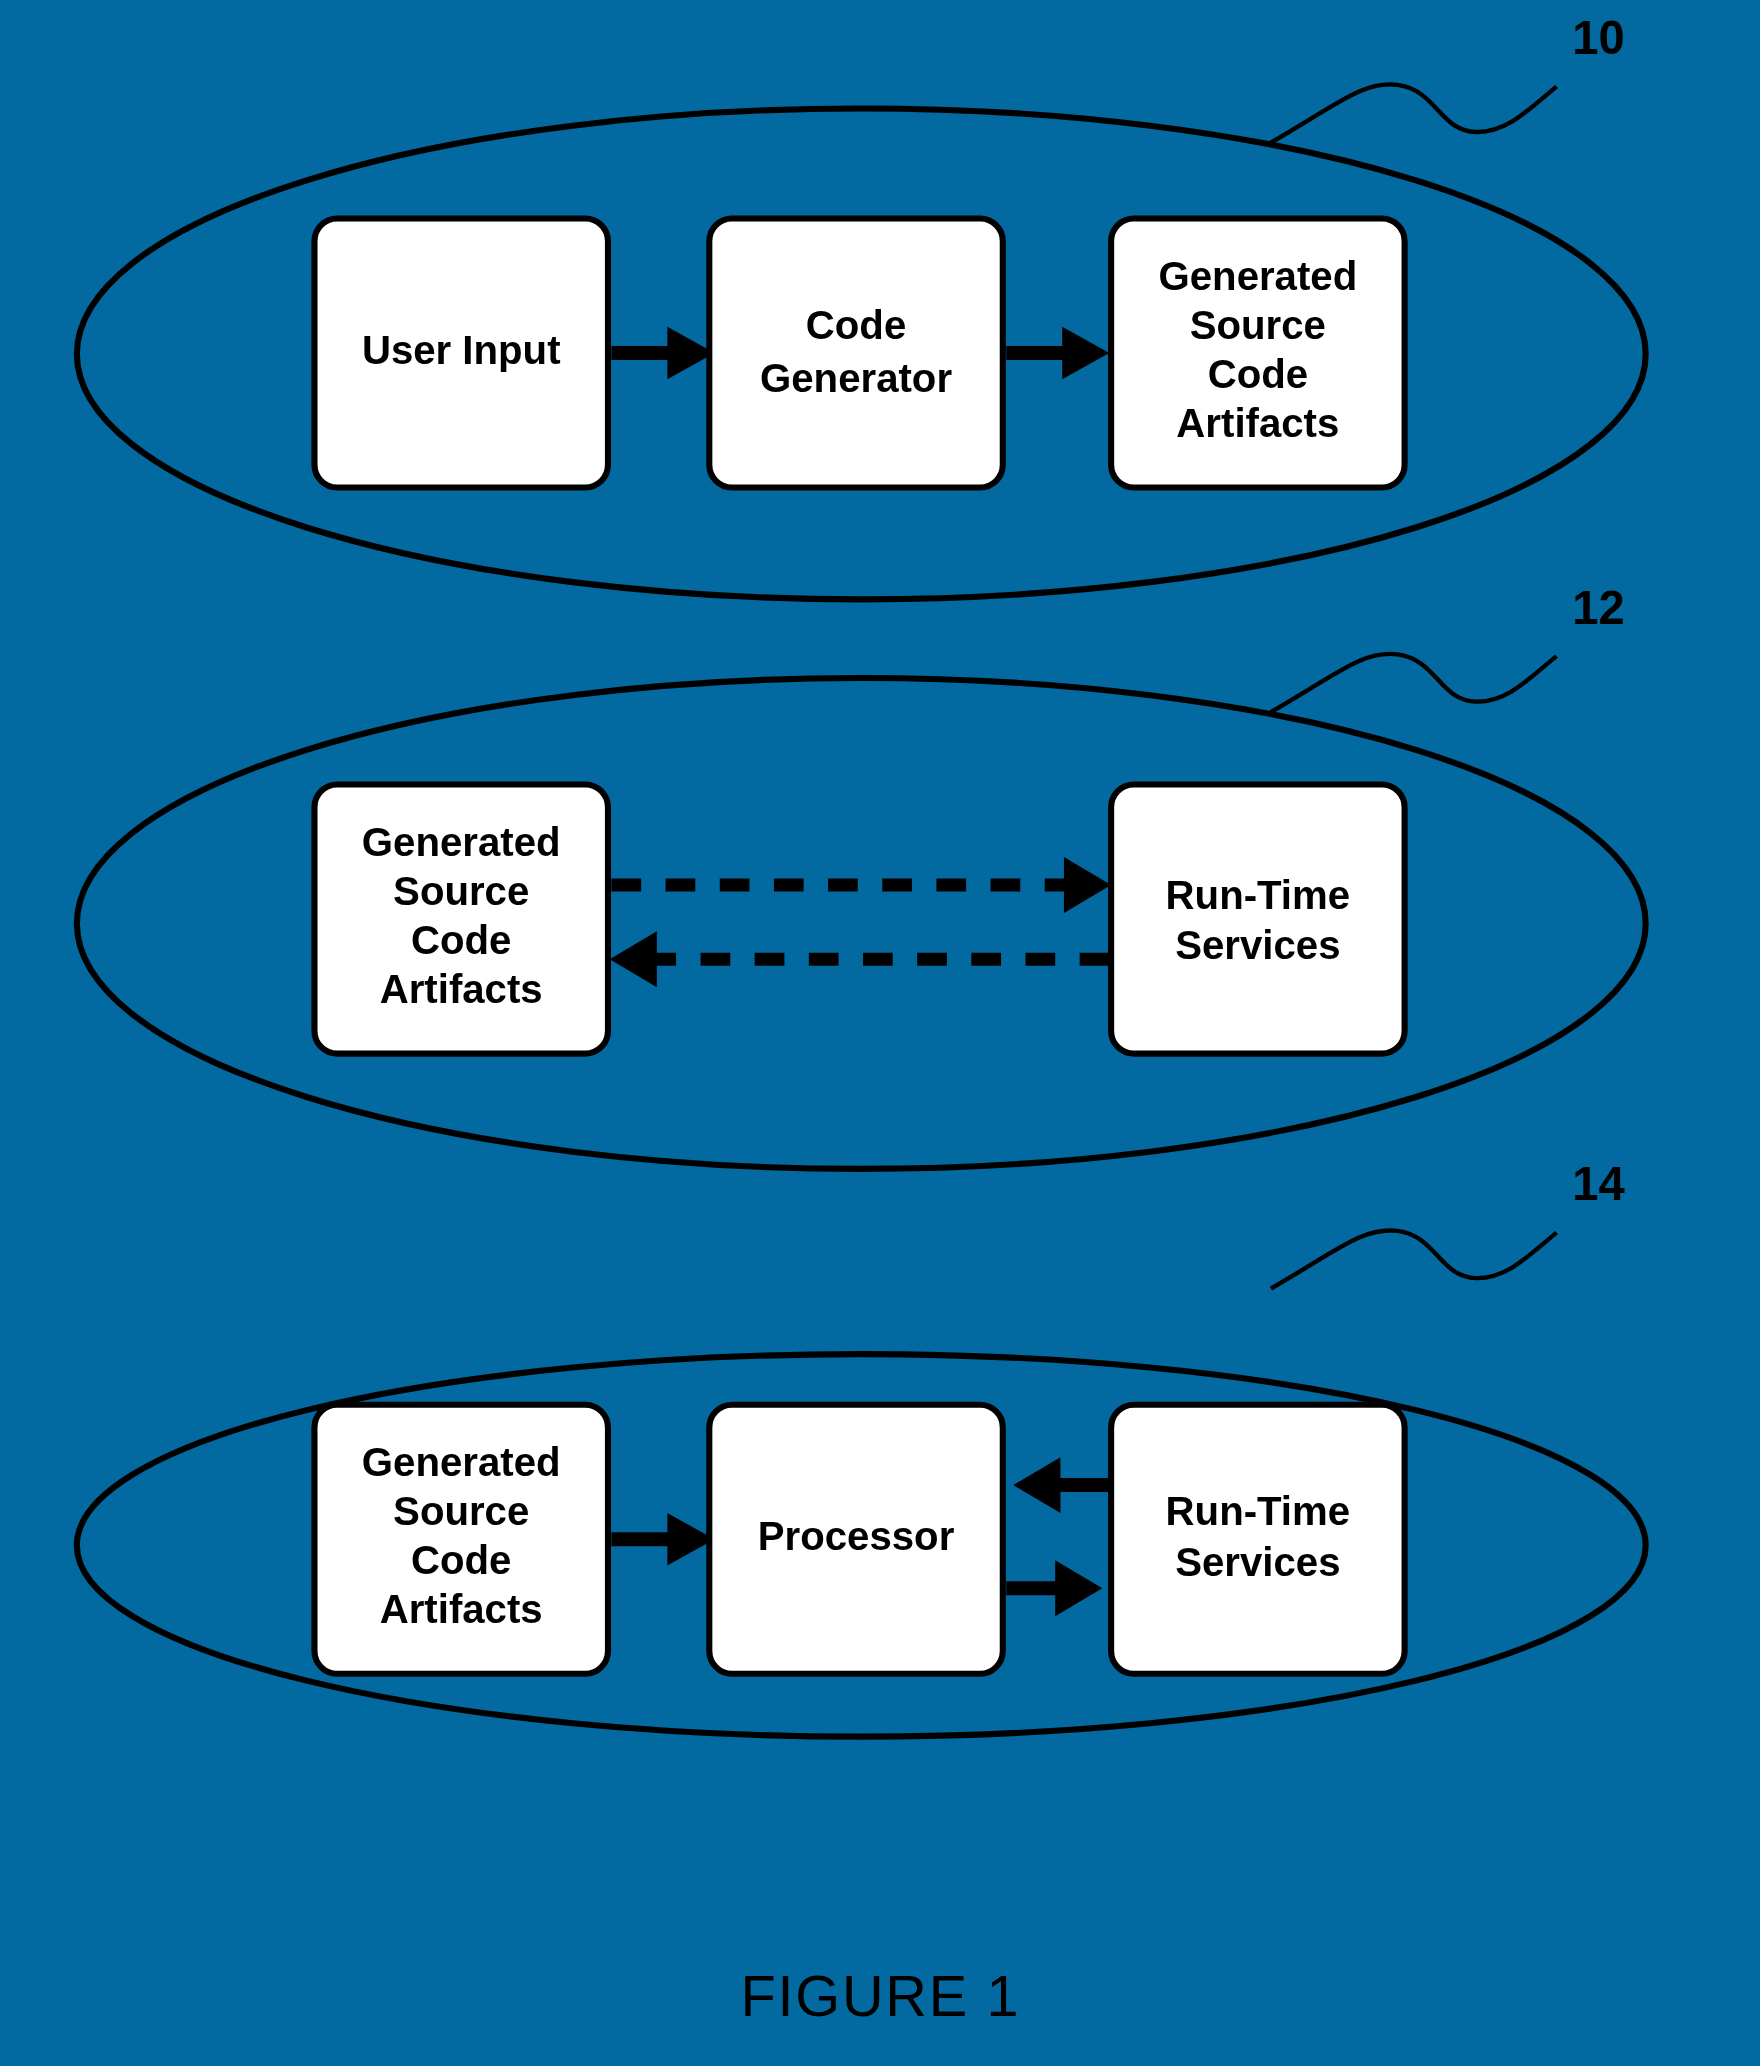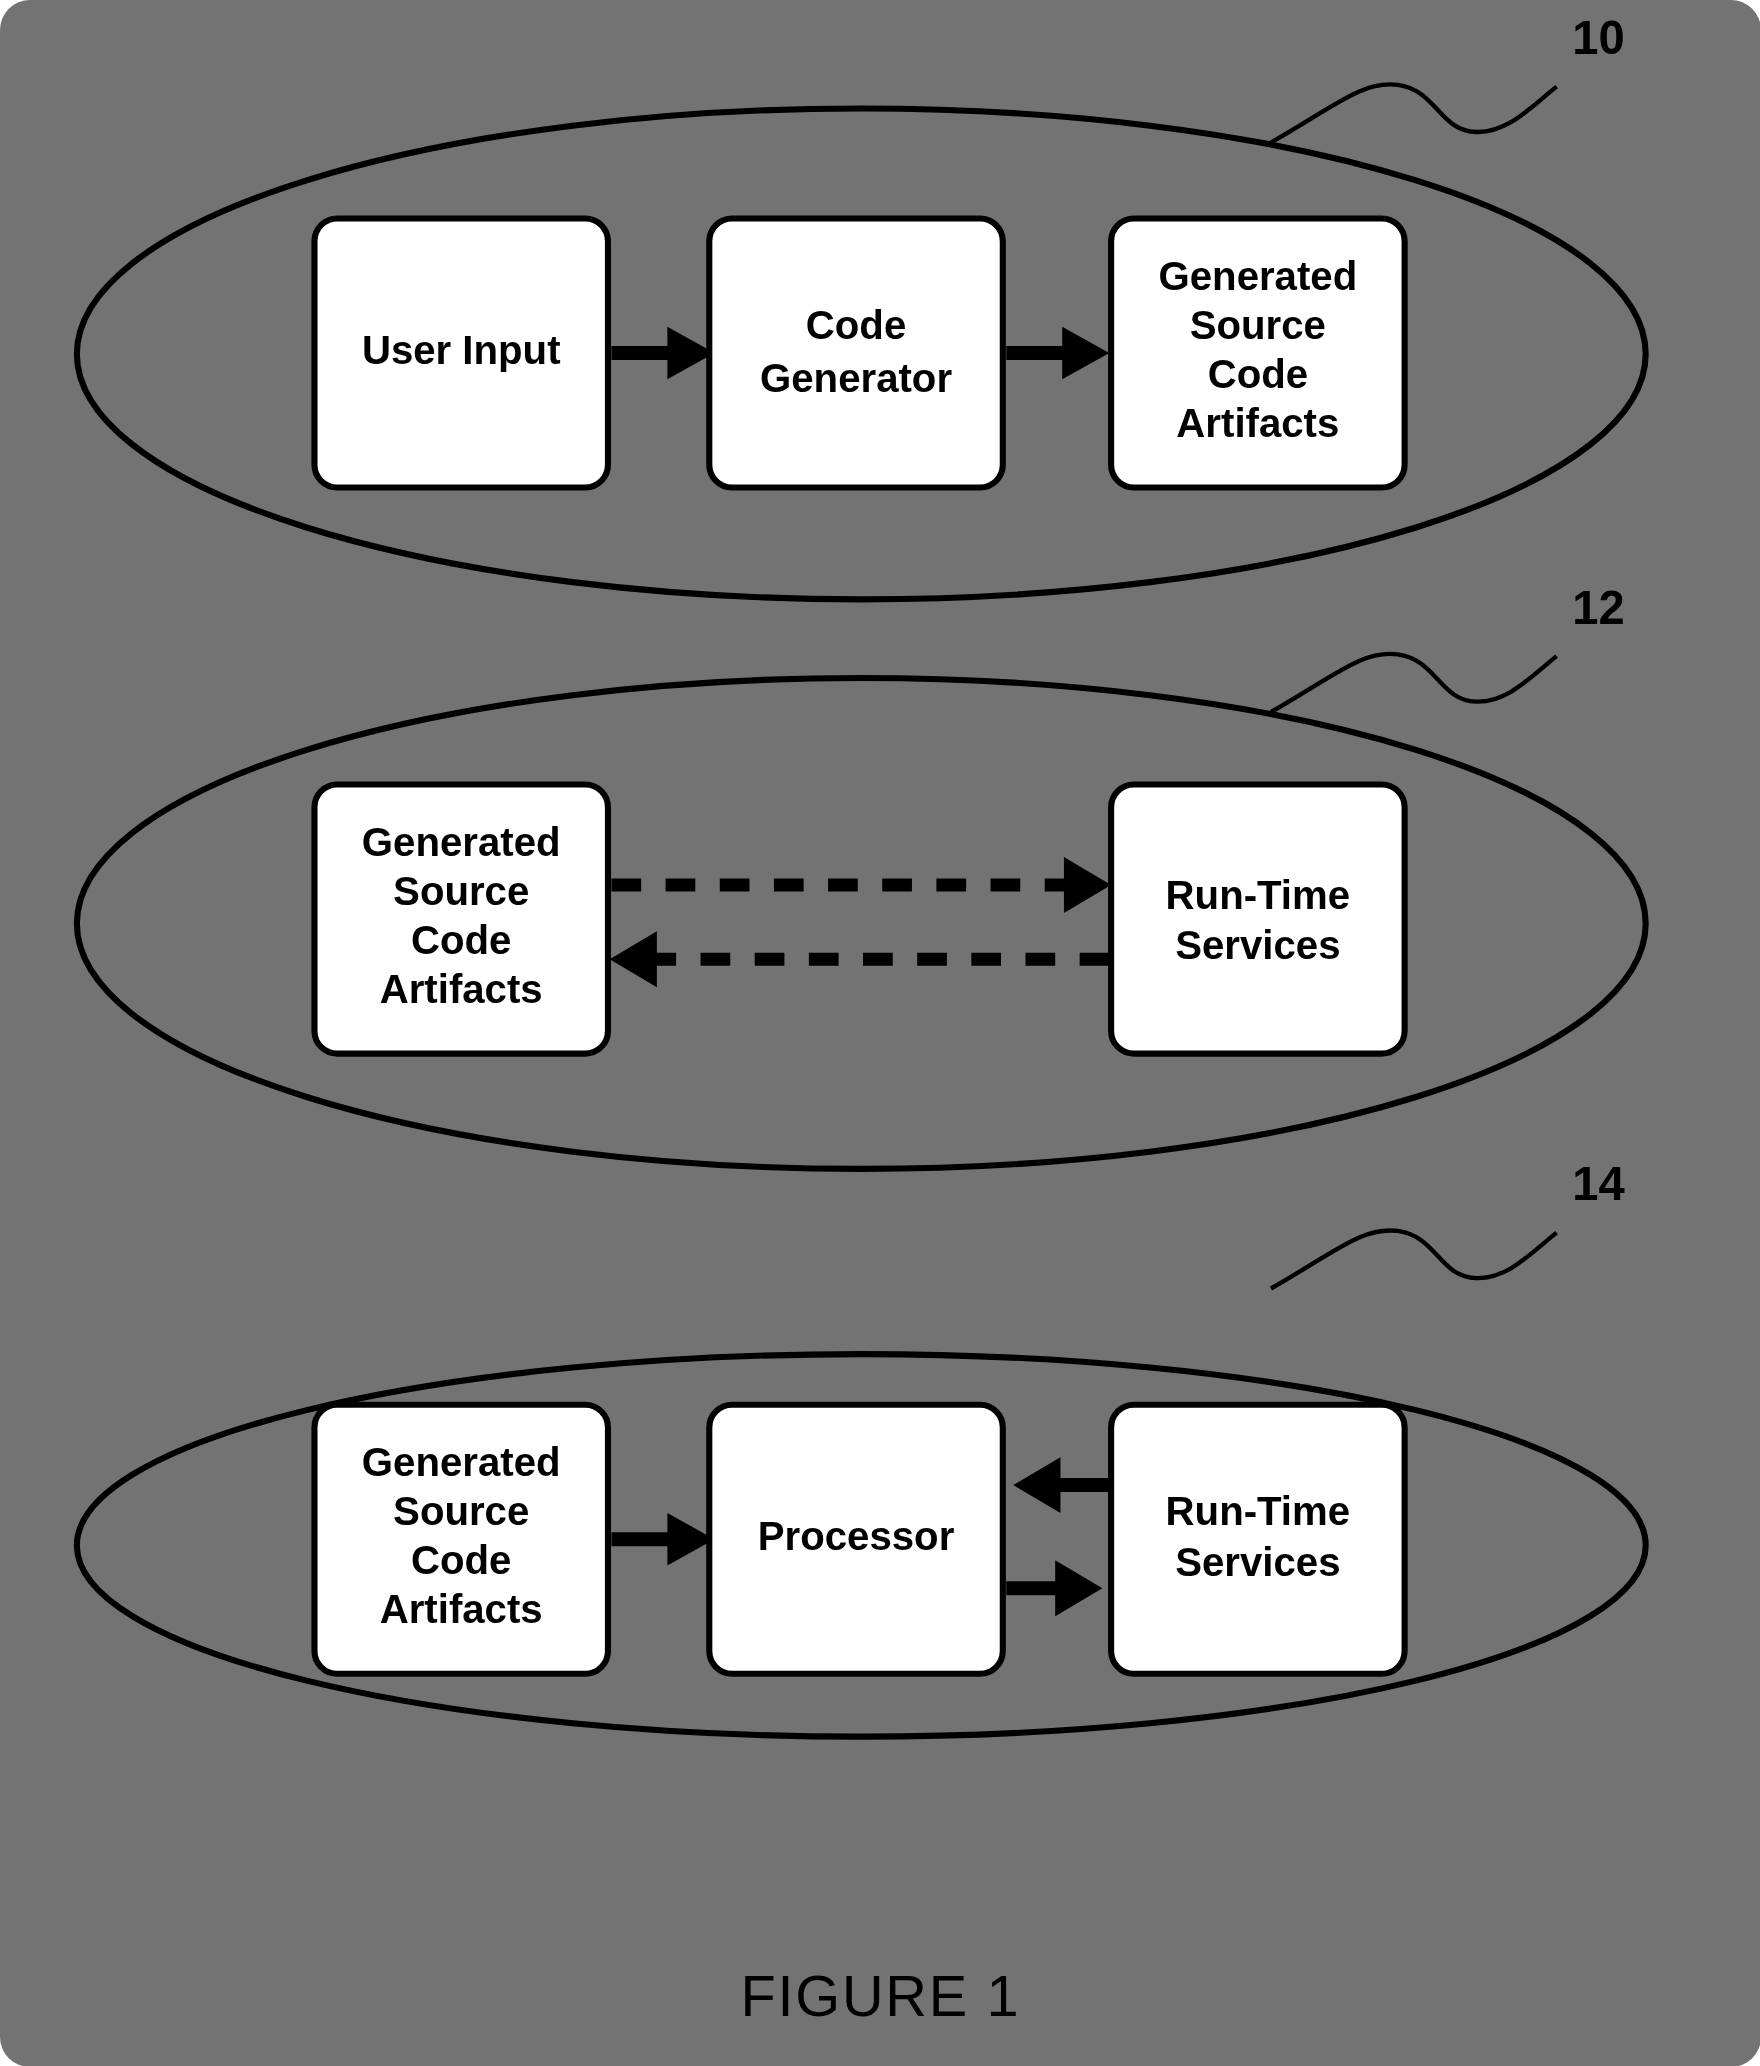--- a/index.html
+++ b/index.html
@@ -8,23 +8,22 @@
     background: #ffffff;
   }
   body {
     font-family: "Liberation Sans", sans-serif;
     color: #000000;
   }
   #page {
     position: relative;
     width: 1761px;
     height: 2067px;
-    background: #737373;
+    background: #0369a1;
     overflow: hidden;
-    border-radius: 30px;
   }
   #figure-svg {
     position: absolute;
     left: 0;
     top: 0;
     width: 1761px;
     height: 2067px;
   }
   .grouping-ellipse {
     fill: none;

